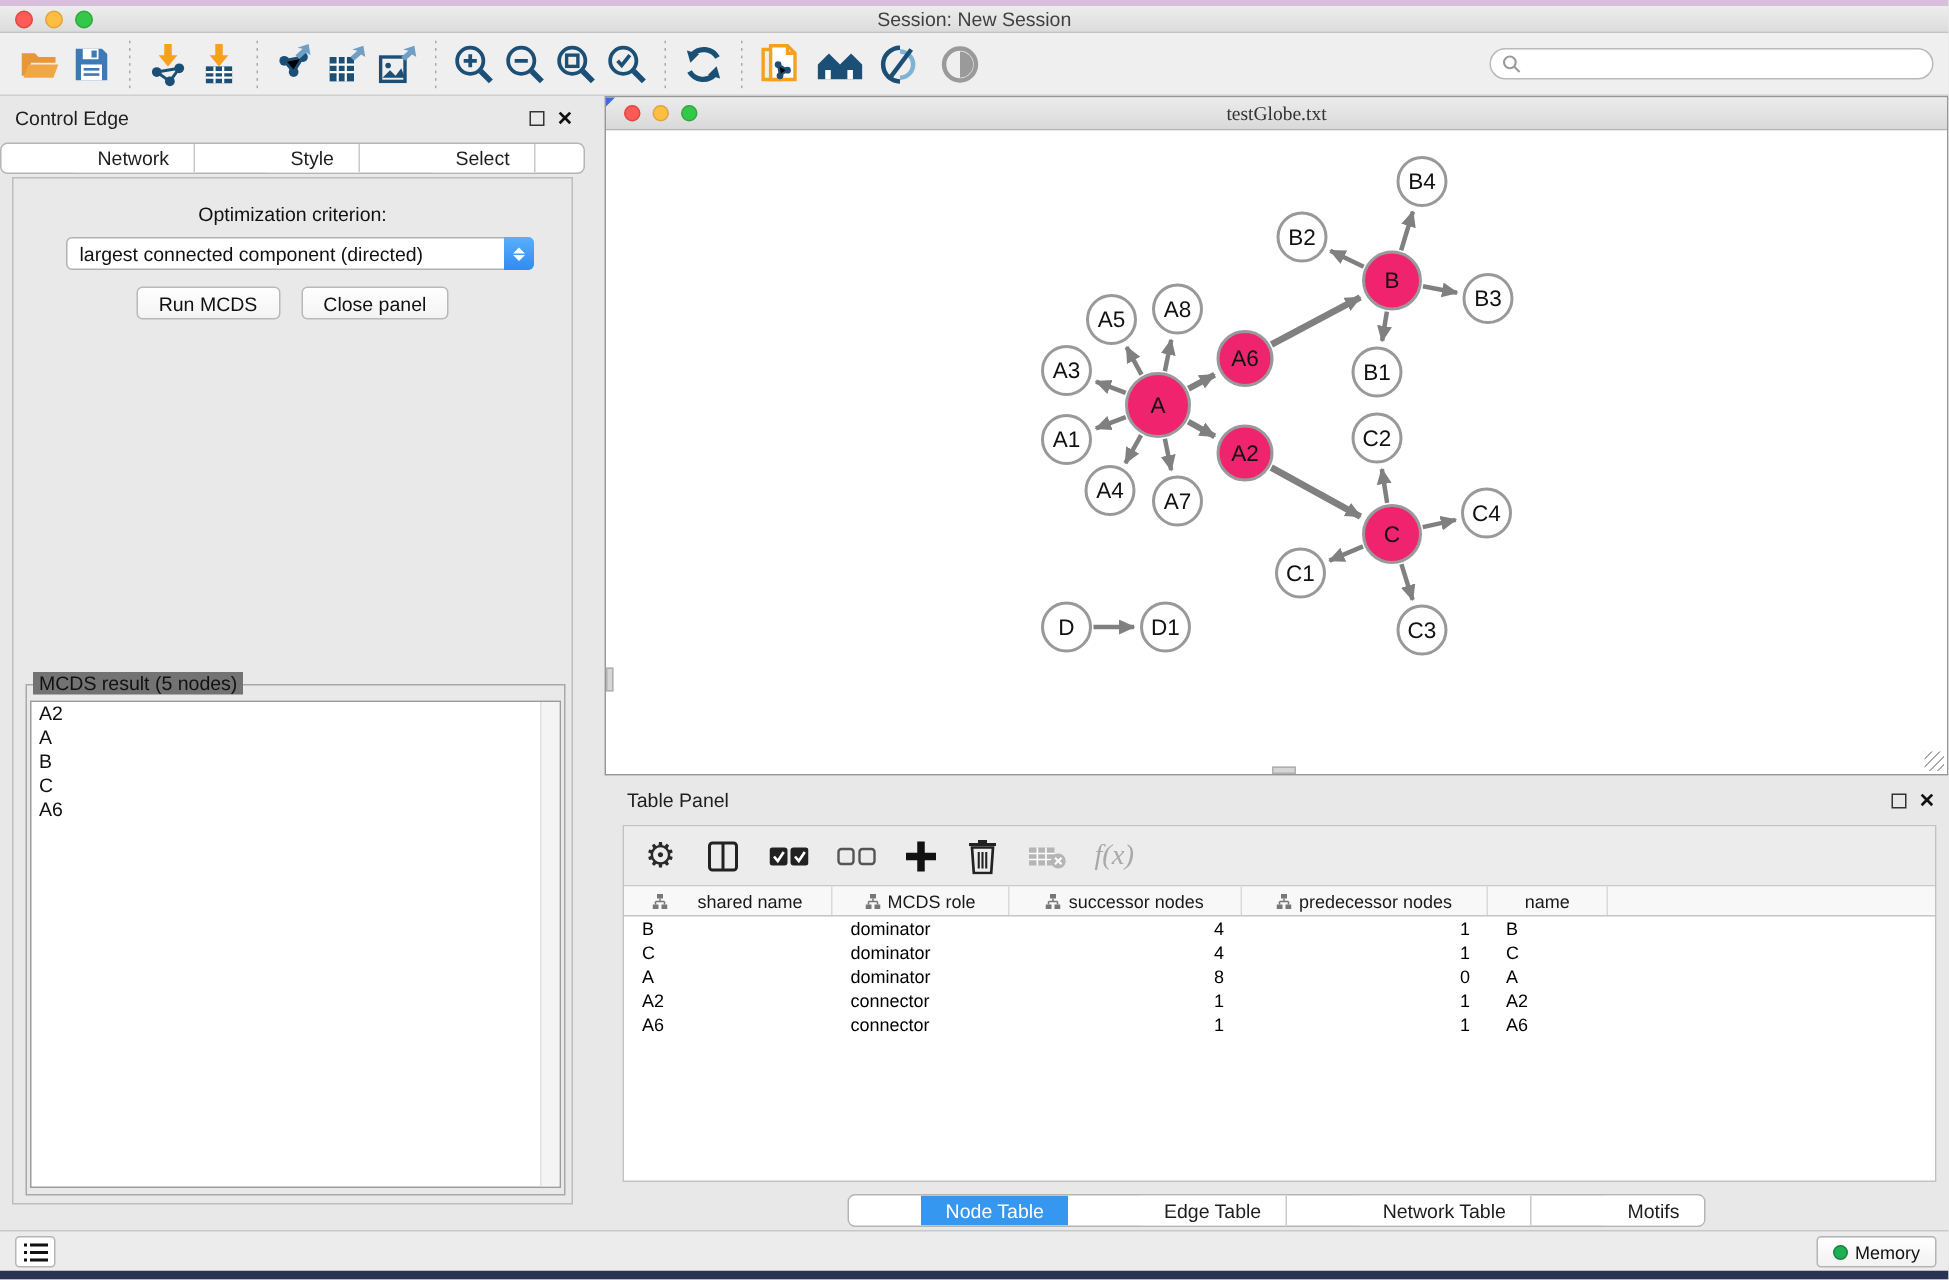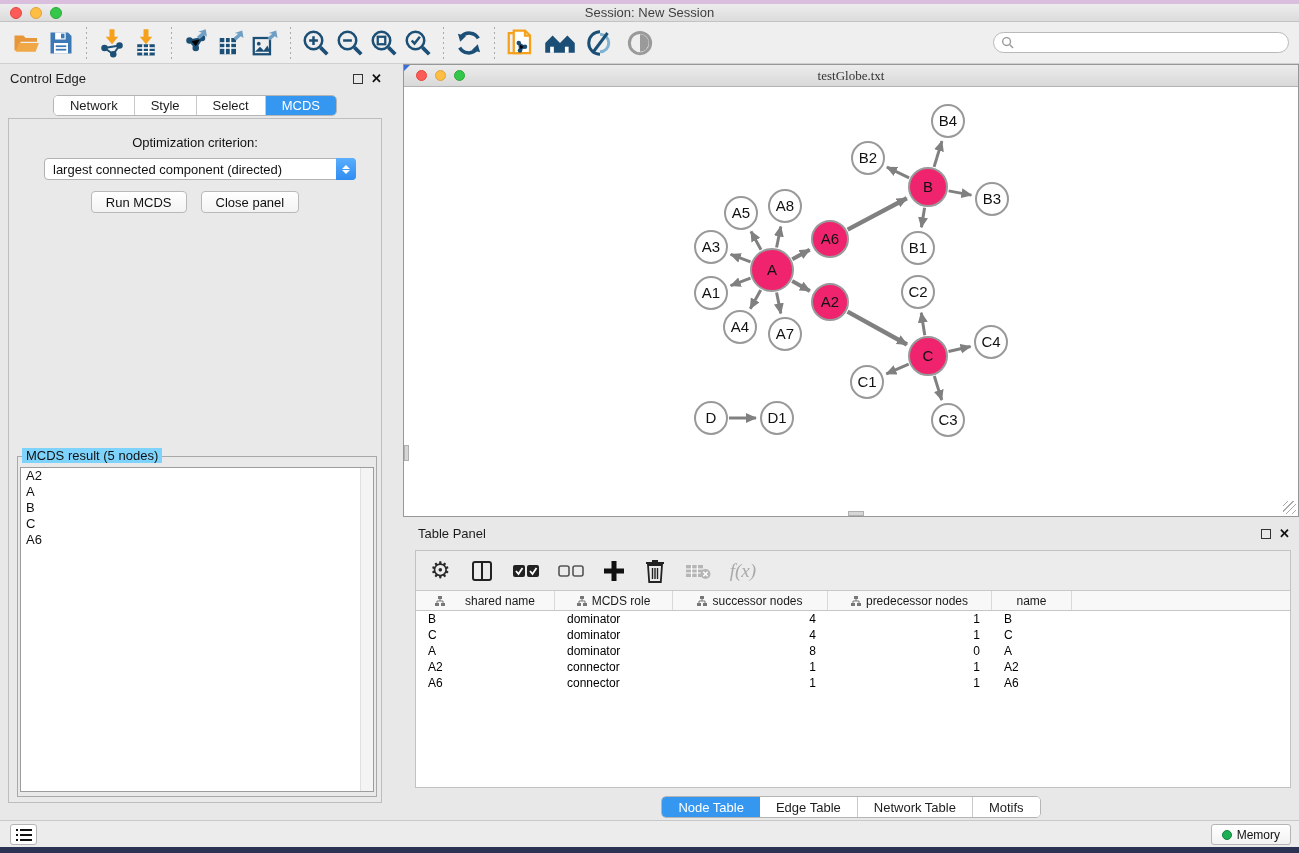--- a/index.html
+++ b/index.html
@@ -36,39 +36,39 @@
   .float-box { width:10px; height:10px; border:1.5px solid #333; }
   .close-x { font-size:13px; font-weight:bold; color:#111; line-height:10px; }
 
   
   .control-panel { position:absolute; left:0; top:64px; width:390px; height:756px; background:#e8e8e8; }
   .cp-header { position:absolute; left:10px; right:8px; top:7px; }
   .cp-header .hicons { margin-left:auto; display:flex; gap:8px; align-items:center; }
   .cp-tabs { position:absolute; top:31px; left:0; width:100%; display:flex; justify-content:center; }
   .tabgroup { display:flex; border:1px solid #b5b5b5; border-radius:5px; overflow:hidden; background:#fff; height:21px; }
   .tabgroup .tab { padding:0 16px; font-size:13px; display:flex; align-items:center; color:#1d1d1d;
-    border-right:1px solid #c9c9c9; background:#fff; }
+    border-right:1px solid #c9c9c9; background:#fff;margin-left:48px; }
   .tabgroup .tab:last-child { border-right:none; }
   .tabgroup .tab.active { background:#3697f1; color:#fff; border-right:none; }
   .cp-content { position:absolute; left:8px; top:54px; width:374px; height:685px;
     background:#e9e9e9; border:1px solid #bdbdbd; }
   .opt-label { text-align:center; margin-top:16px; font-size:13px; color:#111; }
   .select { position:absolute; left:35px; top:39px; width:312px; height:22px; background:#fff;
     border:1px solid #b2b2b2; border-radius:4px; display:flex; align-items:center; font-size:13px; color:#111; }
   .select .sel-text { flex:1; padding-left:8px; white-space:nowrap; overflow:hidden; }
   .select .stepper { width:20px; height:22px; margin:-1px -1px -1px 0; background:linear-gradient(#5aaefc,#2f8cf2);
     border-radius:0 4px 4px 0; display:flex; flex-direction:column; align-items:center; justify-content:center; gap:1px; }
   .chev { width:0; height:0; border-left:4px solid transparent; border-right:4px solid transparent; }
   .chev.up { border-bottom:4px solid #fff; }
   .chev.down { border-top:4px solid #fff; }
   .cp-buttons { position:absolute; top:72px; left:0; width:100%; display:flex; justify-content:center; gap:14px; }
   .btn { background:linear-gradient(#ffffff,#f3f3f3); border:1px solid #b9b9b9; border-radius:4px;
     font-size:13px; color:#111; padding:2px 14px; height:22px; font-family:"Liberation Sans",sans-serif; }
   .groupbox { position:absolute; left:8px; top:337px; width:360px; height:341px; border:1px solid #a9a9a9; }
-  .groupbox .gb-label { position:absolute; top:-9px; left:4px; background:#7dd3fc; padding:0 4px; font-size:13px; color:#111; }
+  .groupbox .gb-label { position:absolute; top:-9px; left:4px; background:#737373; padding:0 4px; font-size:13px; color:#111; }
   .gb-list { position:absolute; left:2px; right:2px; top:10px; bottom:4px; background:#fff; border:1px solid #9c9c9c; overflow:hidden; }
   .gb-scroll { position:absolute; right:0; top:0; bottom:0; width:13px; background:#f4f4f4; border-left:1px solid #e0e0e0; }
   .mcds-item { font-size:13px; color:#111; line-height:16px; padding-left:5px; }
 
   
   .net-window { position:absolute; left:403px; top:64px; width:896px; height:453px;
     border:1px solid #979797; background:#fff; }
   .net-titlebar { position:relative; height:22px; background:linear-gradient(#ececec,#d9d9d9);
     border-bottom:1px solid #b4b4b4; display:flex; align-items:center;font-family:Liberation Serif, serif; }
   .net-titlebar .lights { margin-left:12px; }

